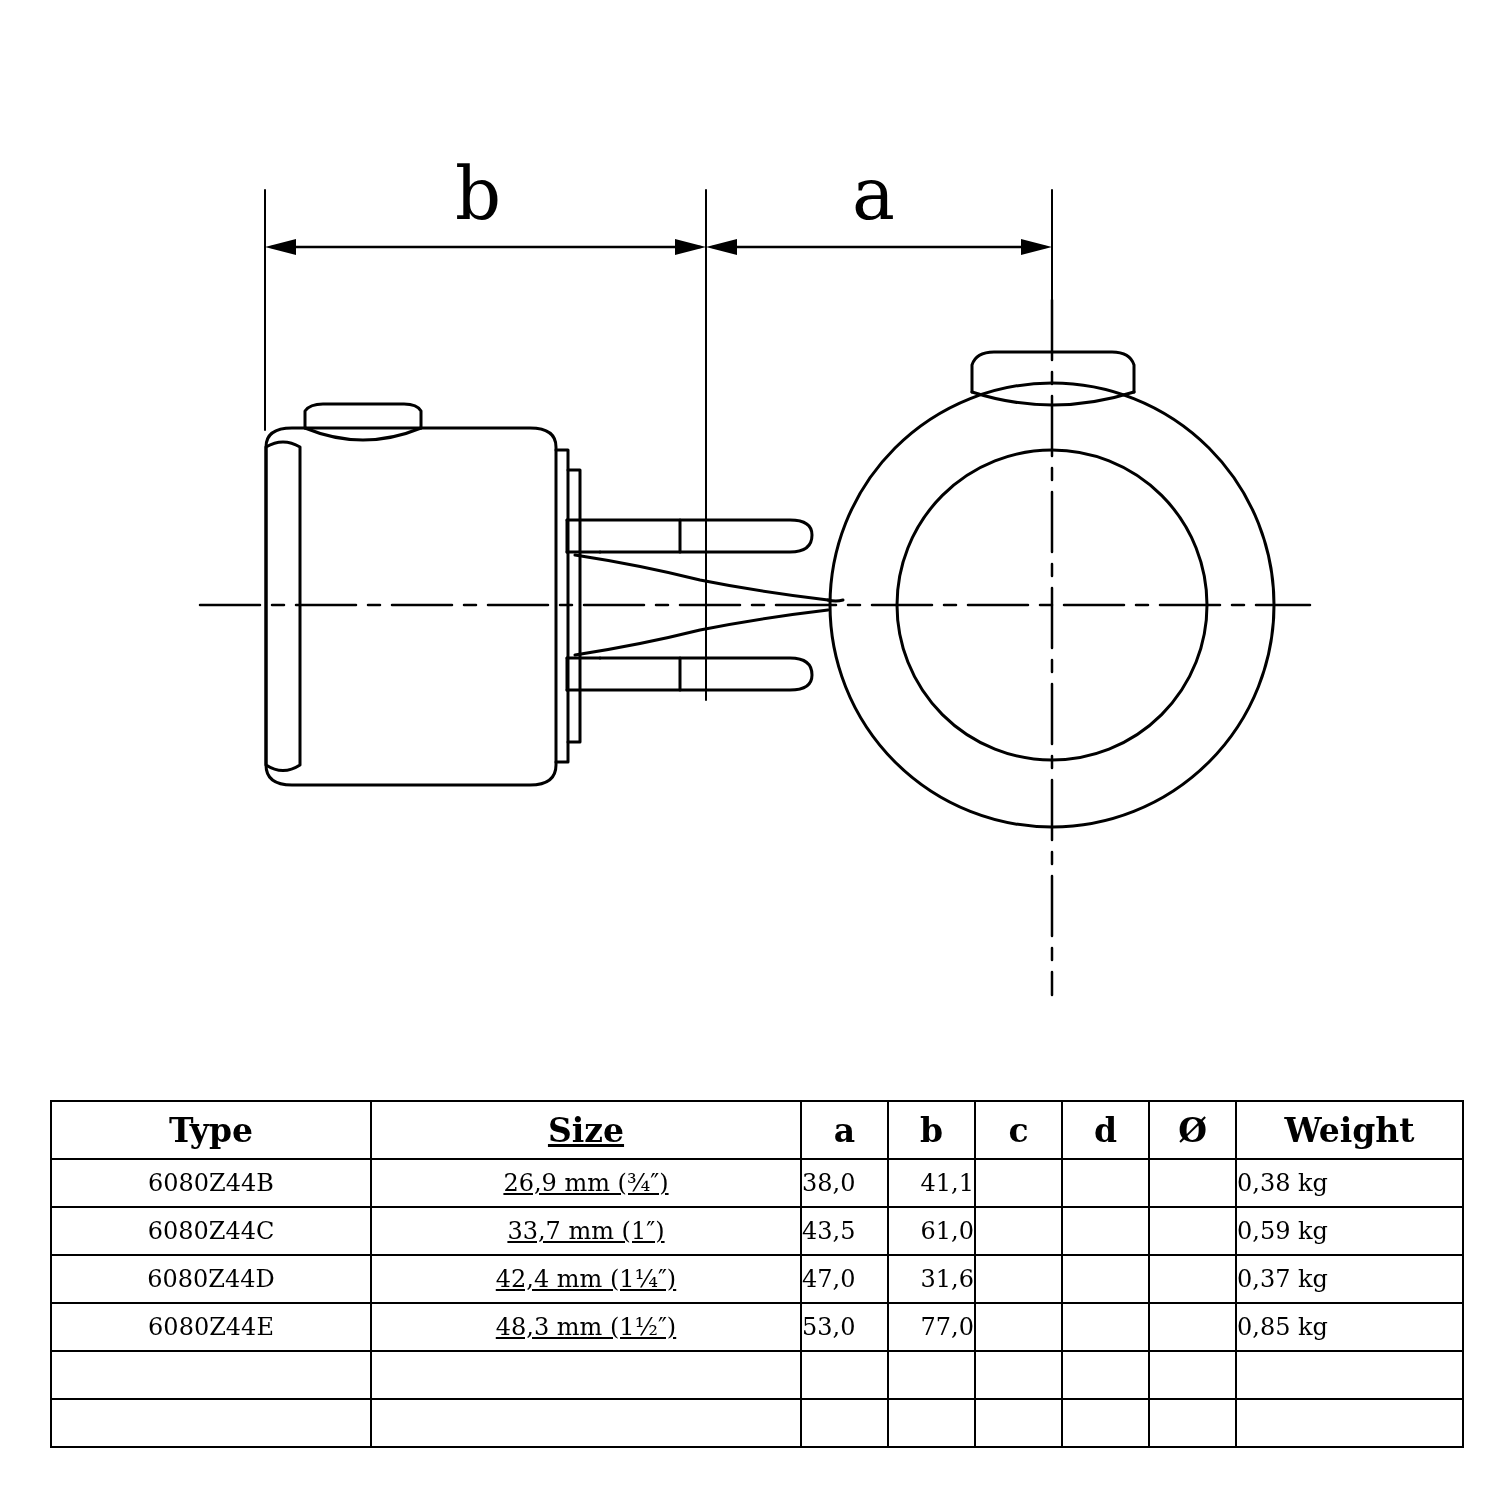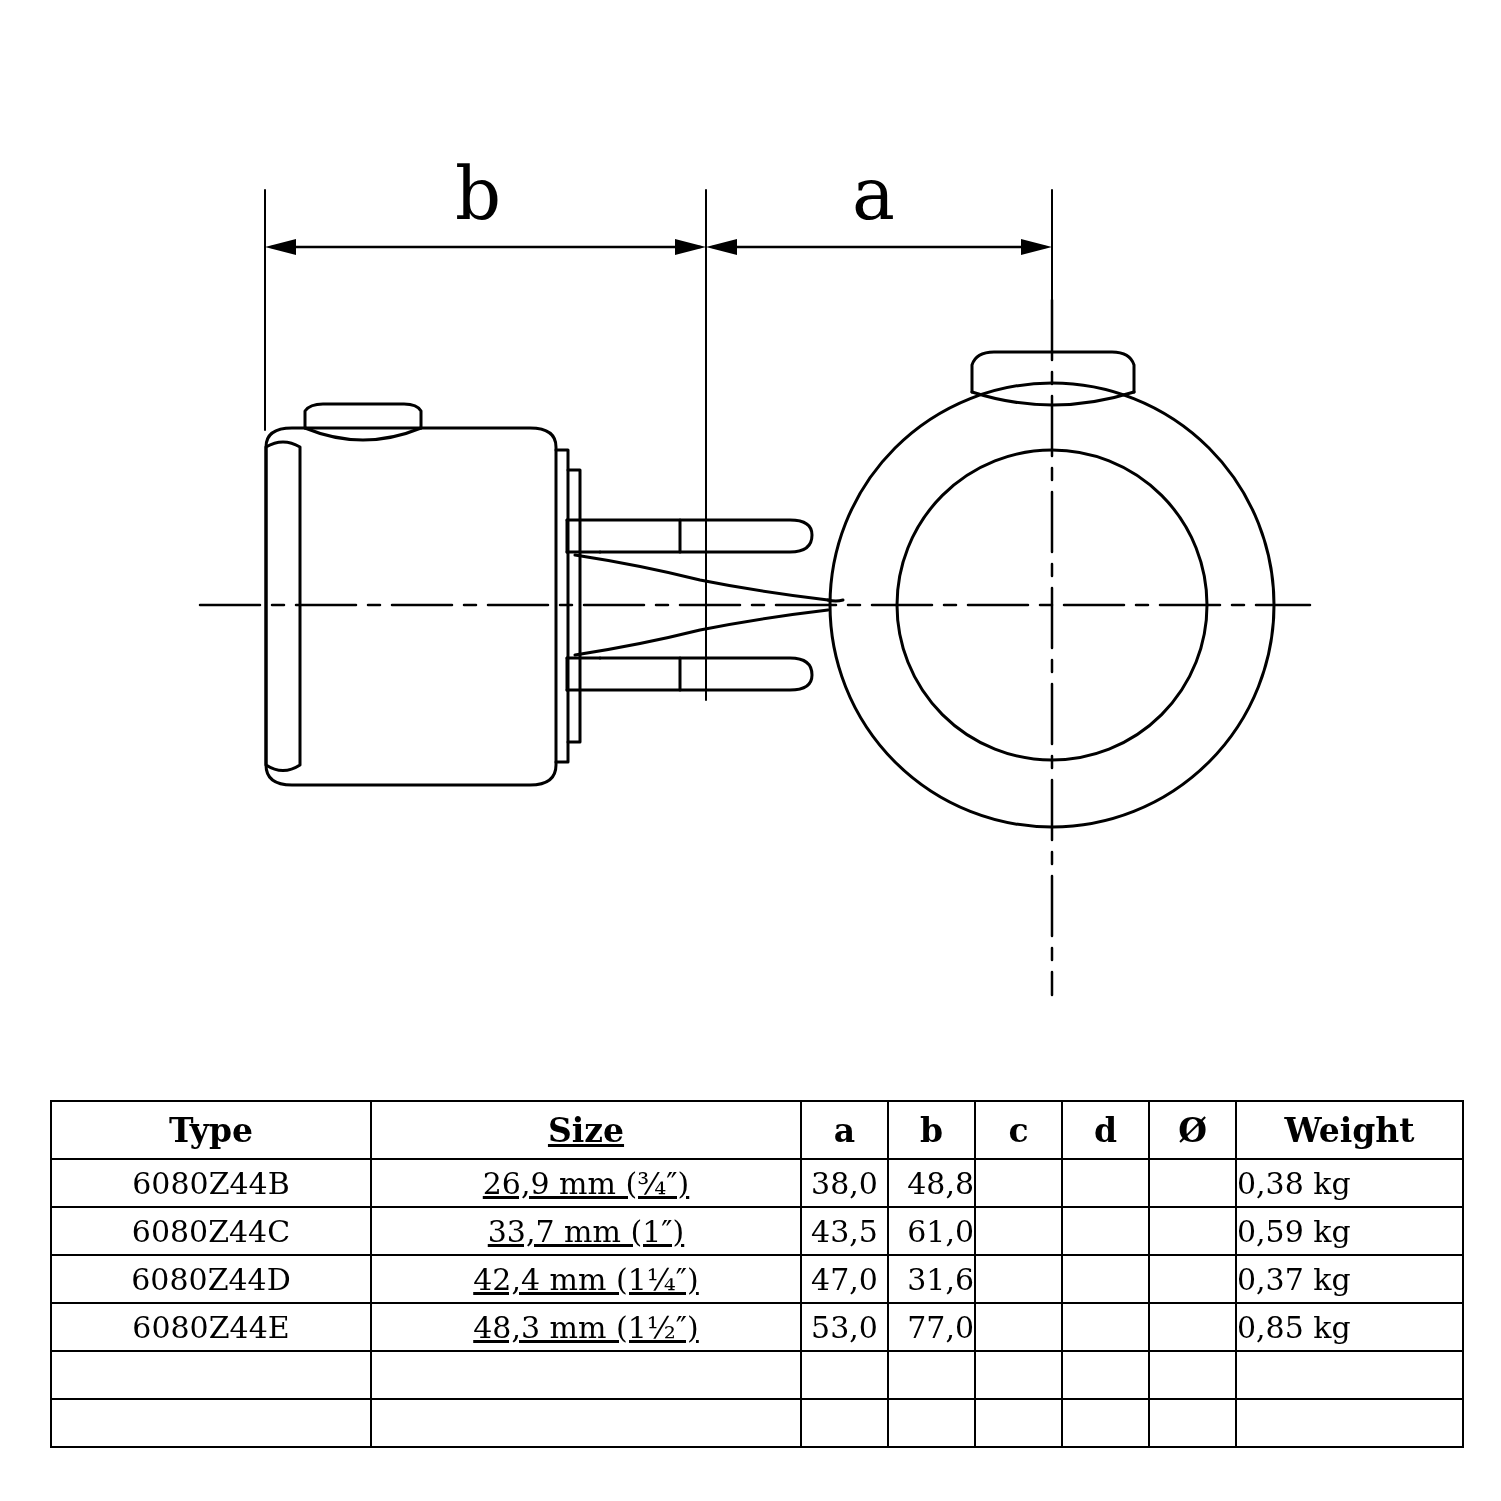--- a/index.html
+++ b/index.html
@@ -49,32 +49,32 @@
     border-collapse: collapse;
     width: 1400px;
     table-layout: fixed;
     font-family: "DejaVu Serif", serif;
     border-radius: 9px;
   }
   table.spec th, table.spec td {
     border: 2px solid #000;
     padding: 0;
     font-weight: normal;
-    font-size: 30px;
+    font-size: 24px;
     height: 46px;
   }
   table.spec thead th {
     font-weight: bold;
     font-size: 33px;
     height: 56px;
     text-align: center;
   }
   .col-type   { width: 318px; text-align: center; }
   .col-size   { width: 428px; text-align: center; text-decoration: underline; }
-  .col-a      { width: 85px;  text-align: center; padding-right: 8px; }
+  .col-a      { width: 85px;  text-align: left; padding-right: 8px; }
   .col-b      { width: 85px;  text-align: right; padding-right: 8px; }
   .col-c      { width: 85px;  text-align: center; }
   .col-d      { width: 85px;  text-align: center; }
   .col-dia    { width: 85px;  text-align: center; }
   .col-weight { width: 225px; padding-right: 14px; }
   thead .col-a, thead .col-b, thead .col-weight { text-align: center; padding-right: 0; }
   .empty-row td { height: 46px; }
 </style>
 </head>
 <body>
@@ -181,21 +181,21 @@
           <th class="col-d">d</th>
           <th class="col-dia">Ø</th>
           <th class="col-weight">Weight</th>
         </tr>
       </thead>
       <tbody>
         <tr>
           <td class="col-type">6080Z44B</td>
           <td class="col-size">26,9 mm (¾″)</td>
           <td class="col-a">38,0</td>
-          <td class="col-b">48,8</td>
+          <td class="col-b">41,1</td>
           <td class="col-c"></td>
           <td class="col-d"></td>
           <td class="col-dia"></td>
           <td class="col-weight">0,38 kg</td>
         </tr>
         <tr>
           <td class="col-type">6080Z44C</td>
           <td class="col-size">33,7 mm (1″)</td>
           <td class="col-a">43,5</td>
           <td class="col-b">61,0</td>

